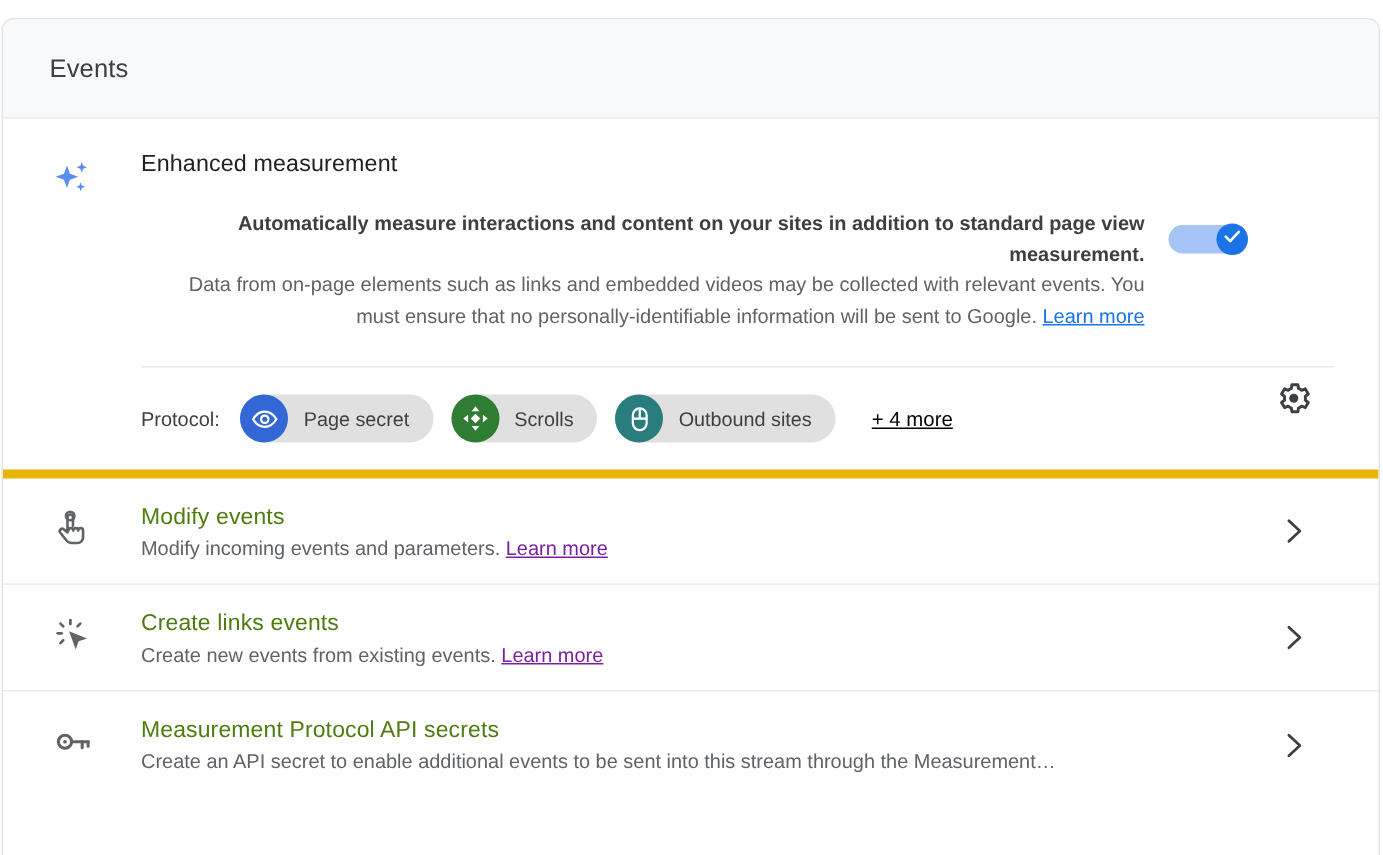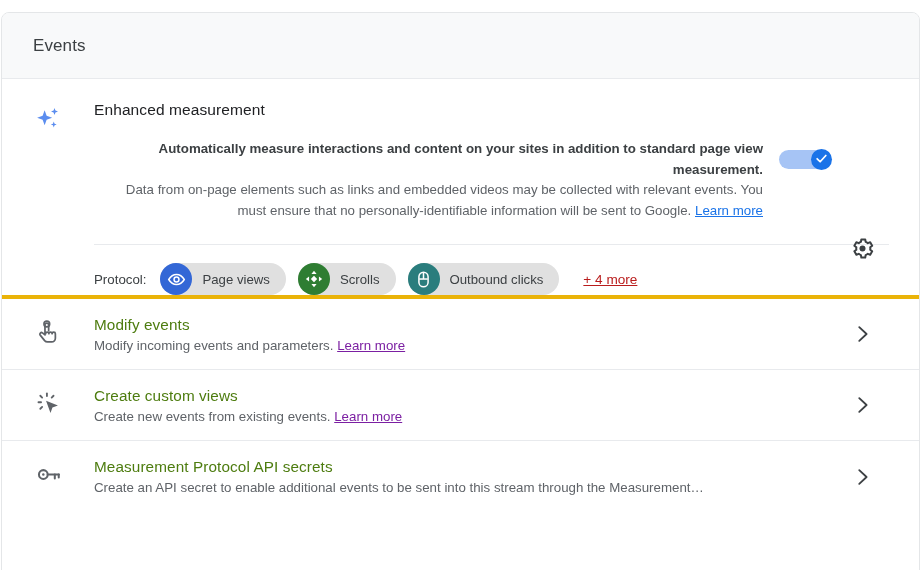--- a/index.html
+++ b/index.html
@@ -40,21 +40,22 @@
   .card-header .title {
     margin-left: 31px;
     font-size: 17px;
     color: #3c4043;
     letter-spacing: .1px;
   }
 
   
   .em-block {
     position: relative;
-    border-bottom: 4px solid #eab308;
+    border-bottom: 6px solid #eab308;
+    padding-bottom: 18px;
   }
   .em-top {
     display: flex;
     padding: 22px 0 0 0;
   }
   .em-icon {
     width: 92px;
     flex: 0 0 92px;
     display: flex;
     justify-content: center;
@@ -168,21 +169,21 @@
     flex: 0 0 32px;
   }
   .chip-label {
     font-size: 13.2px;
     color: #3c4043;
     font-weight: 500;
     margin-left: 10px;
   }
   .more-link {
     font-size: 13.6px;
-    color: #b91c1c;
+    color: #000000;
     margin-left: 12px;
     white-space: nowrap;
   }
   .gear-cell {
     position: absolute;
     right: 44px;
     bottom: 30px;
   }
 
   
@@ -283,21 +284,21 @@
     <div class="measuring-row">
       <span class="measuring-label">Protocol:</span>
 
       <span class="chip">
         <span class="chip-icon" style="background:#3367d6">
           <svg width="19" height="19" viewBox="0 0 24 24" fill="none" stroke="#ffffff" stroke-width="1.9">
             <path d="M2.2 12 C4.8 7.6 8.2 5.6 12 5.6 C15.8 5.6 19.2 7.6 21.8 12 C19.2 16.4 15.8 18.4 12 18.4 C8.2 18.4 4.8 16.4 2.2 12 Z"></path>
             <circle cx="12" cy="12" r="3.1"></circle>
           </svg>
         </span>
-        <span class="chip-label">Page views</span>
+        <span class="chip-label">Page secret</span>
       </span>
 
       <span class="chip">
         <span class="chip-icon" style="background:#2e7d32">
           <svg width="20" height="20" viewBox="0 0 24 24" fill="#ffffff">
             <path d="M12 2.2 L15.1 6.1 L8.9 6.1 Z"></path>
             <path d="M12 21.8 L8.9 17.9 L15.1 17.9 Z"></path>
             <path d="M2.2 12 L6.1 8.9 L6.1 15.1 Z"></path>
             <path d="M21.8 12 L17.9 15.1 L17.9 8.9 Z"></path>
             <path d="M12 8.2 L15.8 12 L12 15.8 L8.2 12 Z"></path>
@@ -307,21 +308,21 @@
       </span>
 
       <span class="chip">
         <span class="chip-icon" style="background:#2a7d7d">
           <svg width="19" height="19" viewBox="0 0 24 24" fill="none" stroke="#ffffff" stroke-width="1.9">
             <rect x="6.2" y="2.8" width="11.6" height="18.4" rx="5.8"></rect>
             <path d="M12 3.2 L12 11.4" stroke-width="1.9"></path>
             <path d="M6.6 11.4 L17.4 11.4" stroke-width="1.9"></path>
           </svg>
         </span>
-        <span class="chip-label">Outbound clicks</span>
+        <span class="chip-label">Outbound sites</span>
       </span>
 
       <a class="more-link" href="#">+ 4 more</a>
     </div>
 
     <div class="gear-cell">
       <span>
         <svg width="25" height="25" viewBox="0 0 24 24" fill="none" stroke="#3c4043" stroke-width="1.9" stroke-linejoin="round">
           <path d="M19.4 13.2 a7.6 7.6 0 0 0 0-2.4 l1.9-1.5 -1.9-3.3 -2.3 .9 a7.6 7.6 0 0 0 -2.1-1.2 l-.35-2.4 h-3.8 l-.35 2.4 a7.6 7.6 0 0 0 -2.1 1.2 l-2.3-.9 -1.9 3.3 1.9 1.5 a7.6 7.6 0 0 0 0 2.4 l-1.9 1.5 1.9 3.3 2.3-.9 a7.6 7.6 0 0 0 2.1 1.2 l.35 2.4 h3.8 l.35-2.4 a7.6 7.6 0 0 0 2.1-1.2 l2.3 .9 1.9-3.3 Z"></path>
           <circle cx="12" cy="12" r="2.9" fill="#3c4043" stroke="none"></circle>
@@ -357,21 +358,21 @@
           <path d="M11 3.2 V5.6"></path>
           <path d="M4.9 5.3 L6.6 7"></path>
           <path d="M3.2 11.3 H5.6"></path>
           <path d="M4.9 17.3 L6.6 15.6"></path>
           <path d="M17.1 5.3 L15.4 7"></path>
           <path fill="#5f6368" stroke="none" d="M10.2 10 L21.2 14.4 L16.1 16.2 L14.3 21.3 Z"></path>
         </svg>
       </span>
     </div>
     <div class="row-text">
-      <div class="row-title">Create custom views</div>
+      <div class="row-title">Create links events</div>
       <div class="row-sub"><span>Create new events from existing events. </span><a class="lnk-purple" href="#">Learn more</a></div>
     </div>
     <div class="row-chevron">
       <svg width="22" height="22" viewBox="0 0 24 24" fill="none" stroke="#3c4043" stroke-width="2" stroke-linecap="round" stroke-linejoin="round">
         <path d="M9 4.5 L17 12 L9 19.5"></path>
       </svg>
     </div>
   </div>
 
   <div class="list-row">

